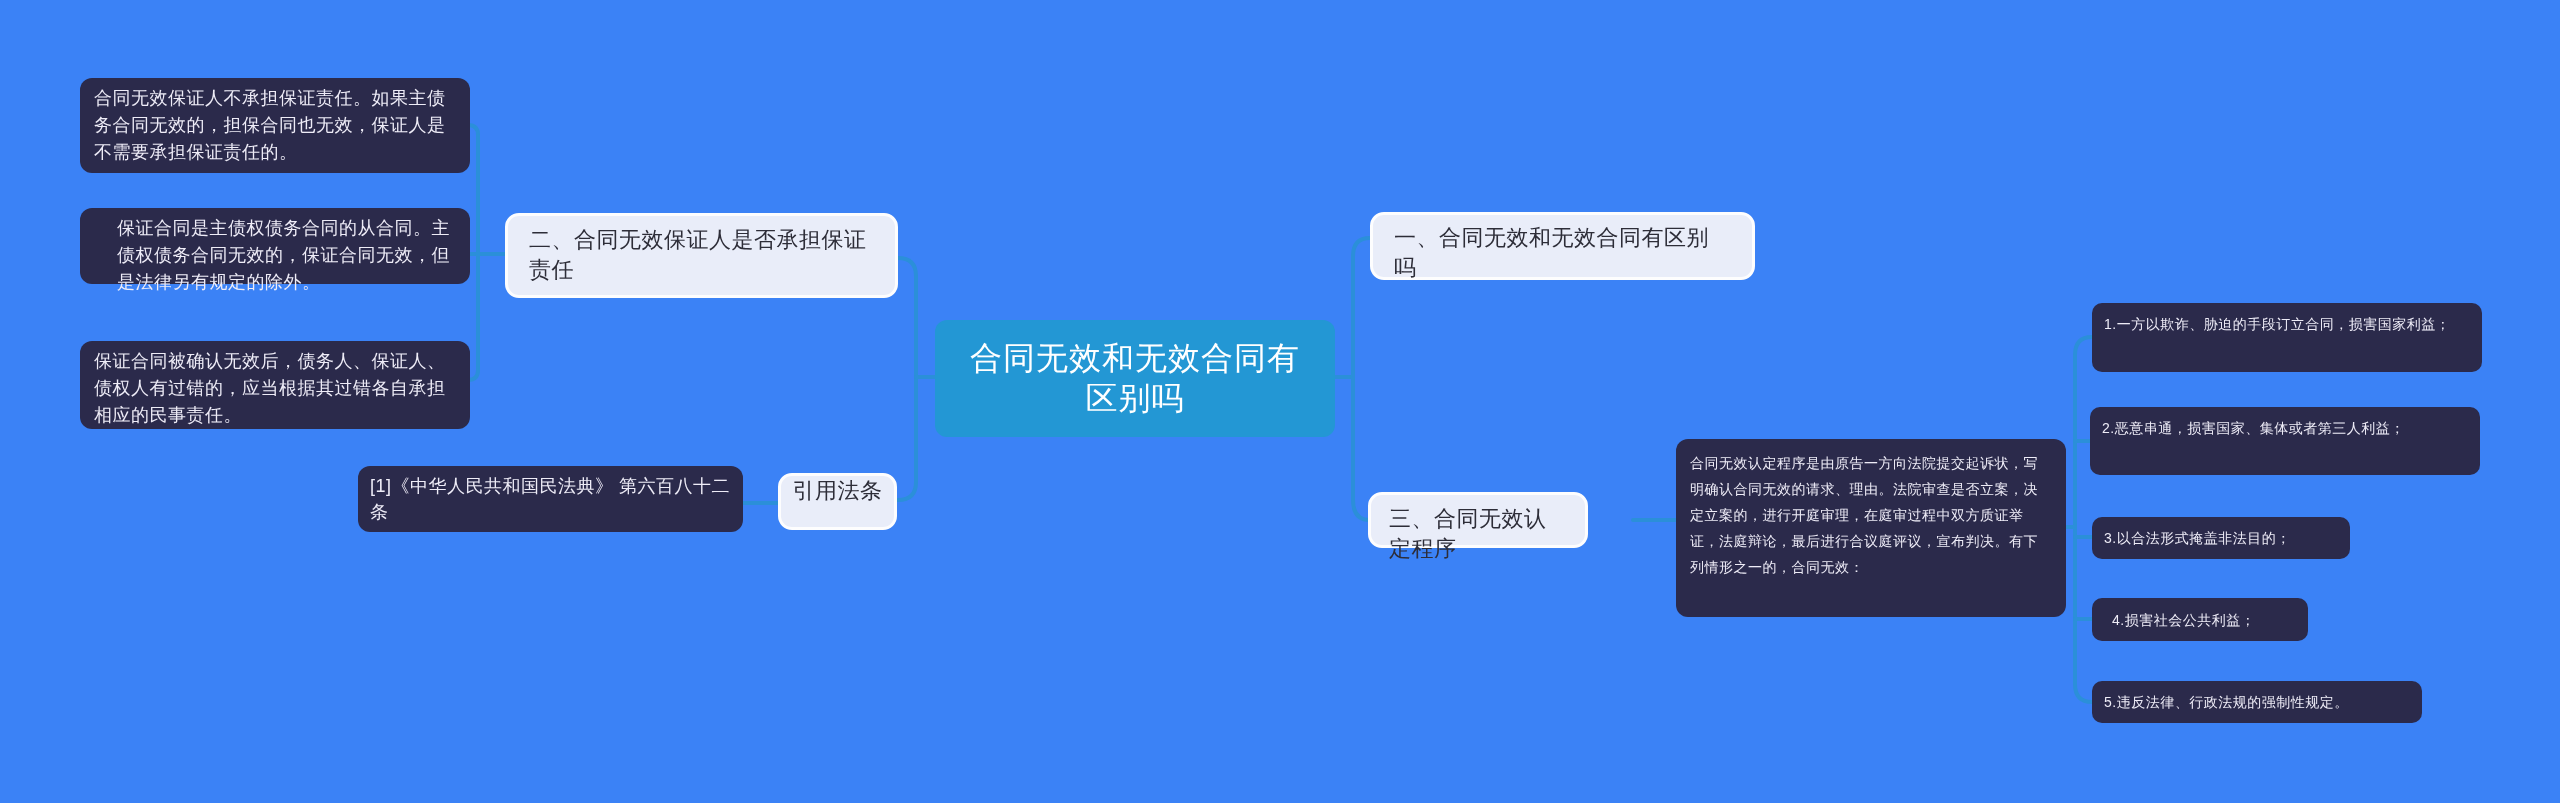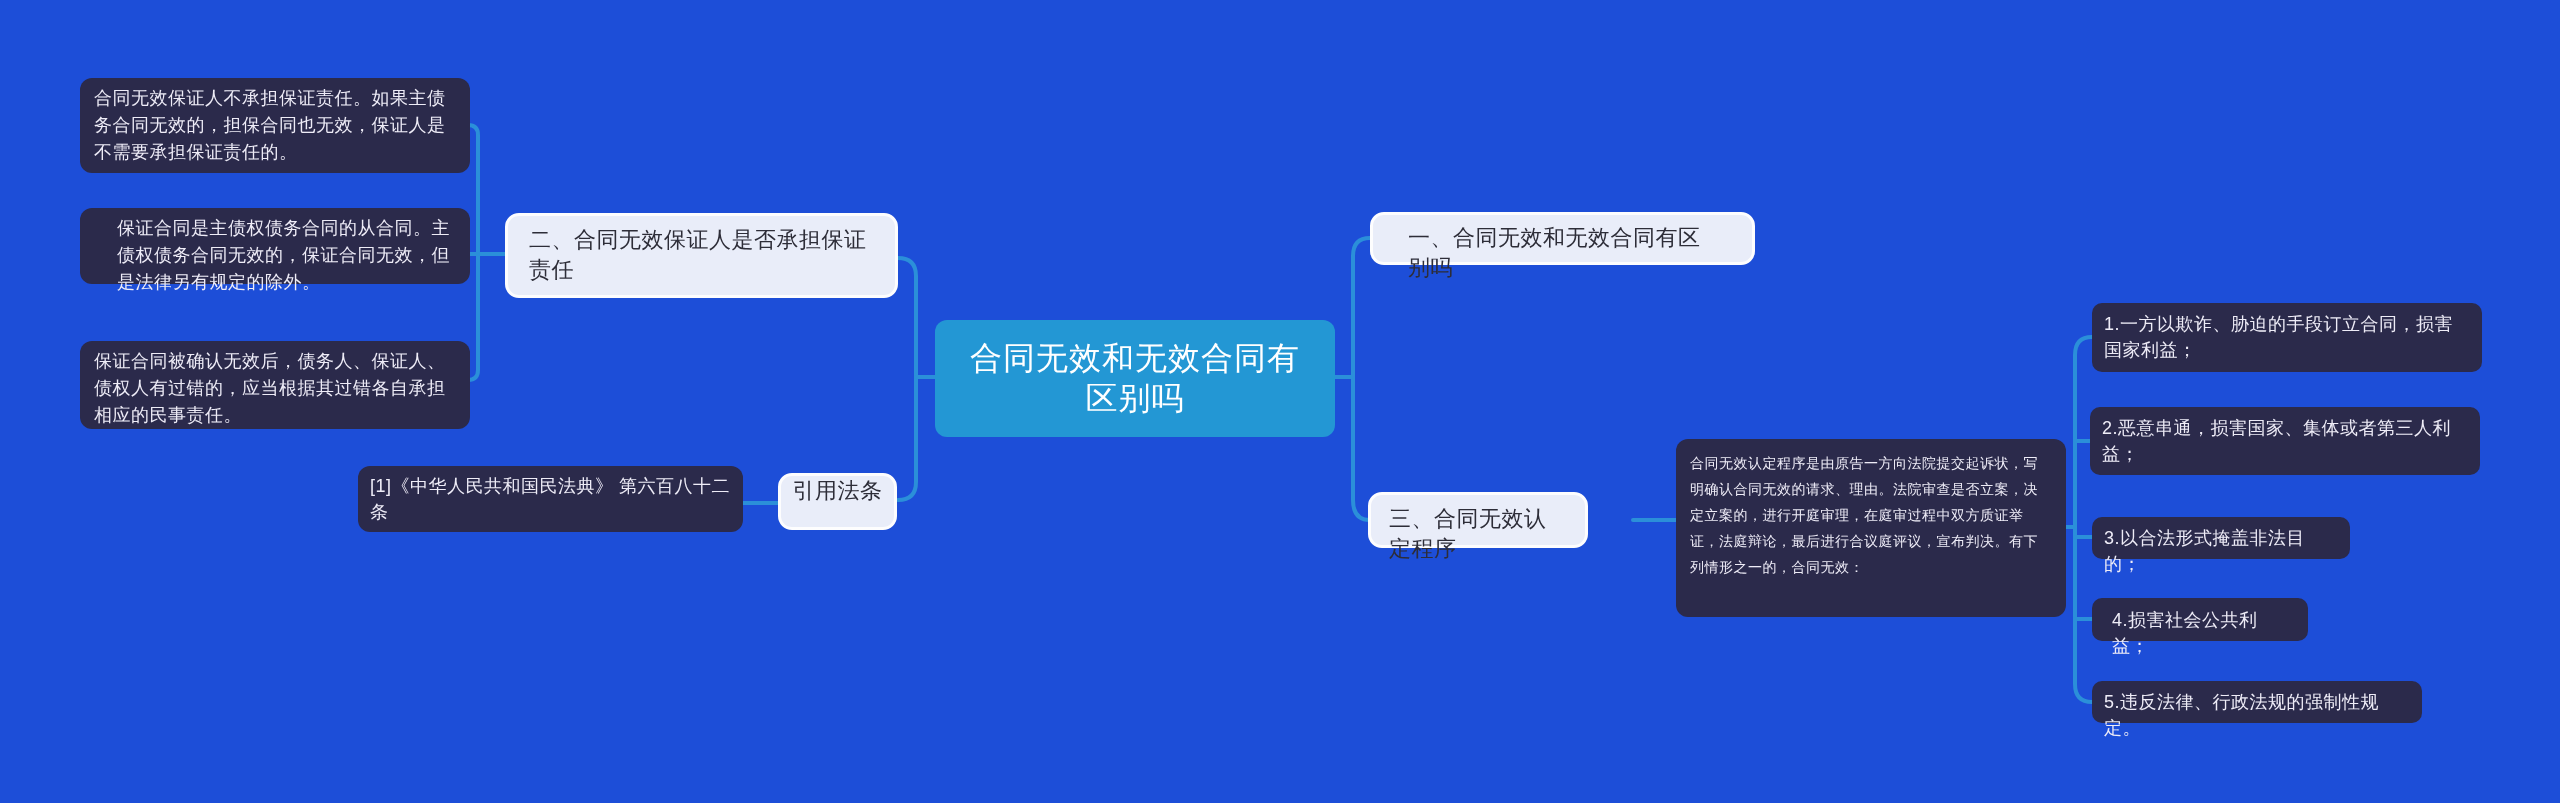--- a/index.html
+++ b/index.html
@@ -1,33 +1,33 @@
 <!DOCTYPE html>
 <html><head>
 <meta charset="utf-8">
 <style>
   html,body{margin:0;padding:0;background:#12102f;}
   #canvas{
     position:relative;
     width:2560px;height:803px;
-    background:#1d4ed8;
+    background:#3b82f6;
     font-family:"Liberation Sans",sans-serif;
     overflow:hidden;
   }
   #wires{position:absolute;left:0;top:0;width:2560px;height:803px;}
   #wires path{fill:none;stroke:#2B8FD9;stroke-width:4;stroke-linecap:round;}
   .node{position:absolute;box-sizing:border-box;}
   .note{
     background:#2B2A4B;color:#EEECF7;border-radius:12px;
     font-size:18px;line-height:27px;padding:7px 14px;
     letter-spacing:.5px;
   }
   .item{
     background:#2B2A4B;color:#EEECF7;border-radius:10px;
-    font-size:18px;line-height:26px;padding:8px 12px;
+    font-size:14px;line-height:26px;padding:8px 12px;
     letter-spacing:.5px;
   }
   .white-node{
     background:#E9EDF9;color:#2D2D38;border:3px solid #FDFDFE;
     border-radius:14px;font-size:22px;line-height:30px;
     letter-spacing:.5px;
   }
   .root-node{
     background:#2397D4;color:#FFFFFF;border-radius:12px;
     font-size:32px;line-height:40px;text-align:center;
@@ -71,21 +71,21 @@
   <div class="node note" style="left:80px;top:341px;width:390px;height:88px;">保证合同被确认无效后，债务人、保证人、债权人有过错的，应当根据其过错各自承担相应的民事责任。</div>
 
   <div class="node white-node" style="left:505px;top:213px;width:393px;height:85px;padding:9px 21px;">二、合同无效保证人是否承担保证责任</div>
 
   <div class="node note" style="left:358px;top:466px;width:385px;height:66px;padding:7px 12px;line-height:26px;">[1]《中华人民共和国民法典》 第六百八十二条</div>
 
   <div class="node white-node" style="left:778px;top:473px;width:119px;height:57px;padding:0 0;text-align:center;">引用法条</div>
 
   <div class="node root-node" style="left:935px;top:320px;width:400px;height:117px;">合同无效和无效合同有区别吗</div>
 
-  <div class="node white-node" style="left:1370px;top:212px;width:385px;height:53px;padding:8px 35px;">一、合同无效和无效合同有区别吗</div>
+  <div class="node white-node" style="left:1370px;top:212px;width:385px;height:68px;padding:8px 21px;">一、合同无效和无效合同有区别吗</div>
 
   <div class="node white-node" style="left:1368px;top:492px;width:220px;height:56px;padding:9px 18px;">三、合同无效认定程序</div>
 
   <div class="node desc" style="left:1676px;top:439px;width:390px;height:178px;">合同无效认定程序是由原告一方向法院提交起诉状，写明确认合同无效的请求、理由。法院审查是否立案，决定立案的，进行开庭审理，在庭审过程中双方质证举证，法庭辩论，最后进行合议庭评议，宣布判决。有下列情形之一的，合同无效：</div>
 
   <div class="node item" style="left:2092px;top:303px;width:390px;height:69px;">1.一方以欺诈、胁迫的手段订立合同，损害国家利益；</div>
 
   <div class="node item" style="left:2090px;top:407px;width:390px;height:68px;">2.恶意串通，损害国家、集体或者第三人利益；</div>
 
   <div class="node item" style="left:2092px;top:517px;width:258px;height:42px;">3.以合法形式掩盖非法目的；</div>

